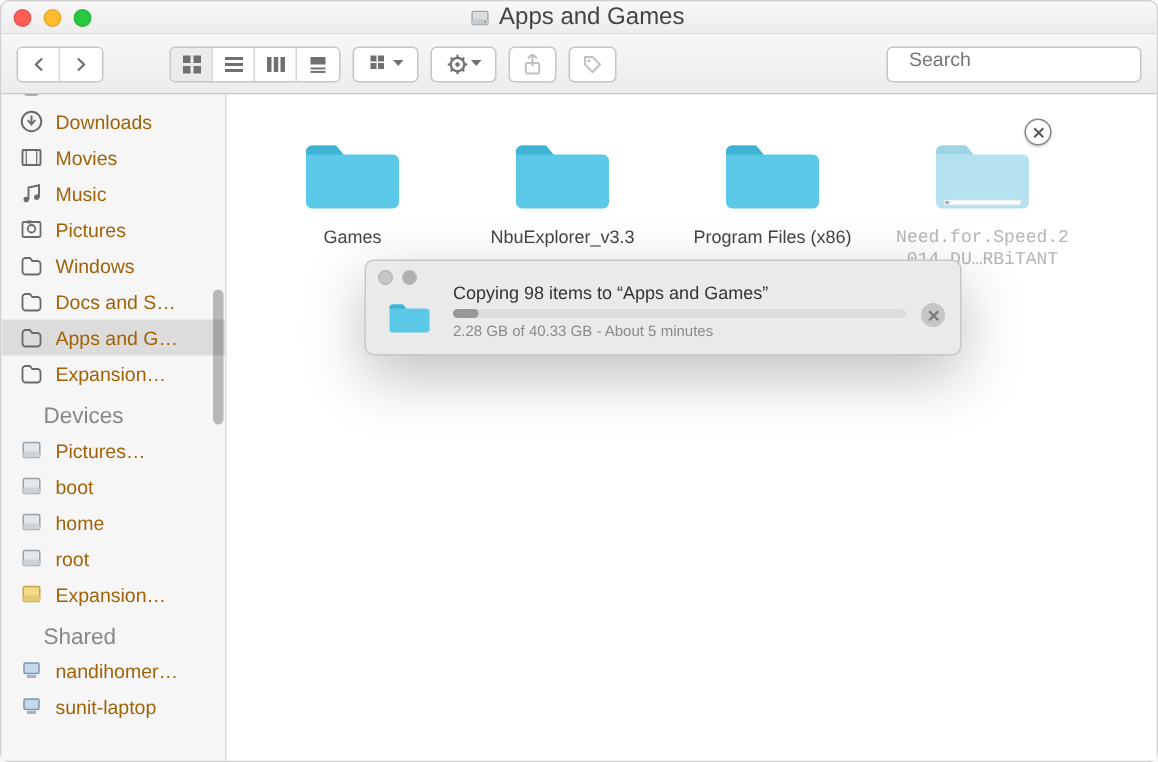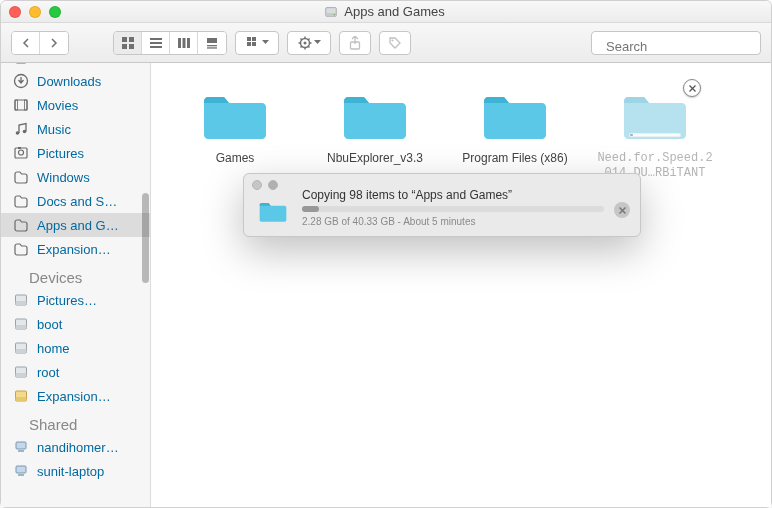--- a/index.html
+++ b/index.html
@@ -31,21 +31,21 @@
     border-radius: 6px 6px 0 0;
     position: relative;
   }
   .traffic { display: flex; gap: 8px; }
   .tl { width: 12px; height: 12px; border-radius: 50%; }
   .tl.red { background:#ff5f57; border:1px solid rgba(0,0,0,0.1);}
   .tl.yellow { background:#ffbd2e; border:1px solid rgba(0,0,0,0.1);}
   .tl.green { background:#28c940; border:1px solid rgba(0,0,0,0.1);}
   .title-center {
     position: absolute; left: 0; right: 3px;
-    text-align: center; font-size: 13px; color: #444;
+    text-align: center; font-size: 16px; color: #444;
     display:flex; align-items:center; justify-content:center; gap:6px;
   }
   .hdd-icon { width:14px;height:14px; }
   .toolbar {
     height: 40px;
     background: linear-gradient(#f7f7f7,#ececec);
     border-bottom: 1px solid #c8c8c8;
     display: flex;
     align-items: center;
     padding: 0 10px;
@@ -67,34 +67,34 @@
   .seg button:last-child{border-right:none;}
   .seg button.active{background:#ebebeb;}
   .tbtn {
     height:24px;border:1px solid #c6c6c6;border-radius:4px;background:#fff;
     display:inline-flex;align-items:center;justify-content:center;min-width:32px;color:#555;
   }
   .tbtn.disabled{color:#c0c0c0;}
   .spacer{flex:1;}
   .search {
     height:24px;border:1px solid #c6c6c6;border-radius:4px;background:#fff;
-    display:flex;align-items:flex-end;padding:0 8px;gap:6px;width:170px;color:#b0b0b0;
+    display:flex;align-items:flex-start;padding:0 8px;gap:6px;width:170px;color:#b0b0b0;
   }
   .search input{border:none;outline:none;font-size:13px;flex:1;background:transparent;color:#333;}
   .body {
     flex:1;display:flex;min-height:0;
   }
   .sidebar {
     width:150px;background:#f6f6f6;border-right:1px solid #dcdcdc;
     overflow-y:auto;position:relative;
   }
   .side-scroll{position:absolute;right:1px;width:7px;top:130px;height:90px;background:rgba(0,0,0,0.25);border-radius:4px;}
   .side-item{
     height:24px;display:flex;align-items:center;gap:8px;padding:0 12px;
-    font-size:13px;color:#0369a1;white-space:nowrap;overflow:hidden;text-overflow:ellipsis;
+    font-size:13px;color:#a16207;white-space:nowrap;overflow:hidden;text-overflow:ellipsis;
   }
   .side-item .ico{width:16px;height:16px;flex-shrink:0;display:flex;align-items:center;justify-content:center;color:#6a6a6a;}
   .side-item.selected{background:#dcdcdc;}
   .side-header{font-size:15px;color:#888;padding:8px 12px 2px;text-transform:none;margin-left:16px;}
   .content {
     flex:1;background:#fff;padding:24px 24px;display:flex;gap:20px;align-items:flex-start;
   }
   .file-item{width:120px;display:flex;flex-direction:column;align-items:center;gap:8px;position:relative;}
   .folder-big{width:72px;height:56px;}
   .folder-label{text-align:center;font-size:12px;color:#444;line-height:15px;word-break:break-word;}

